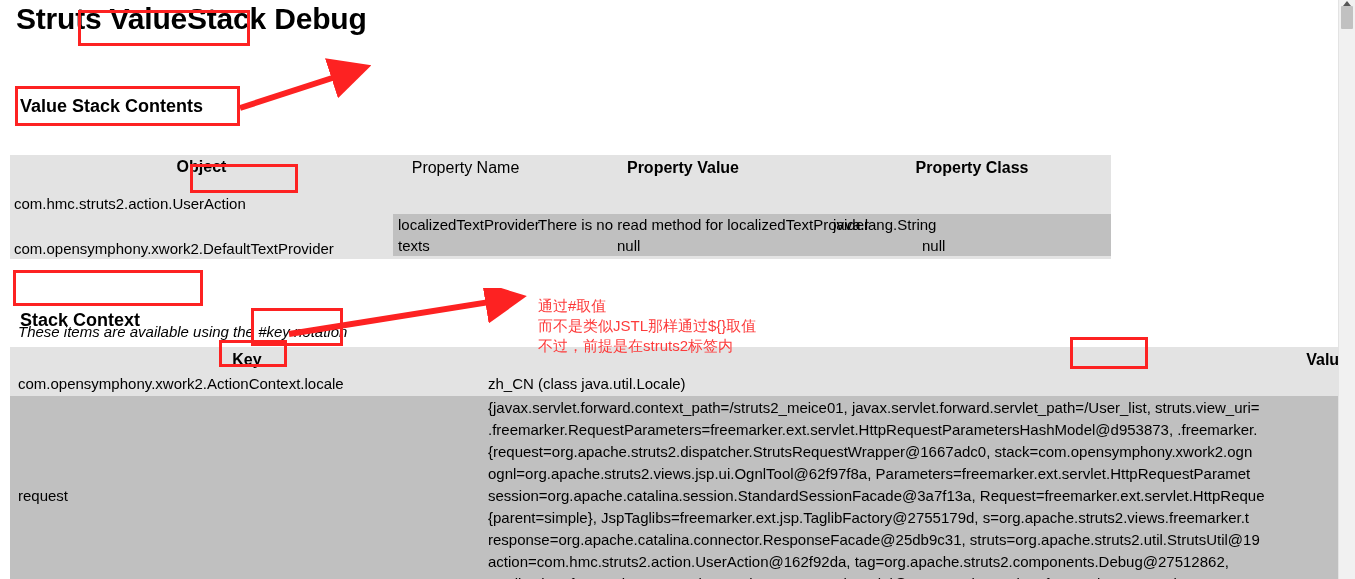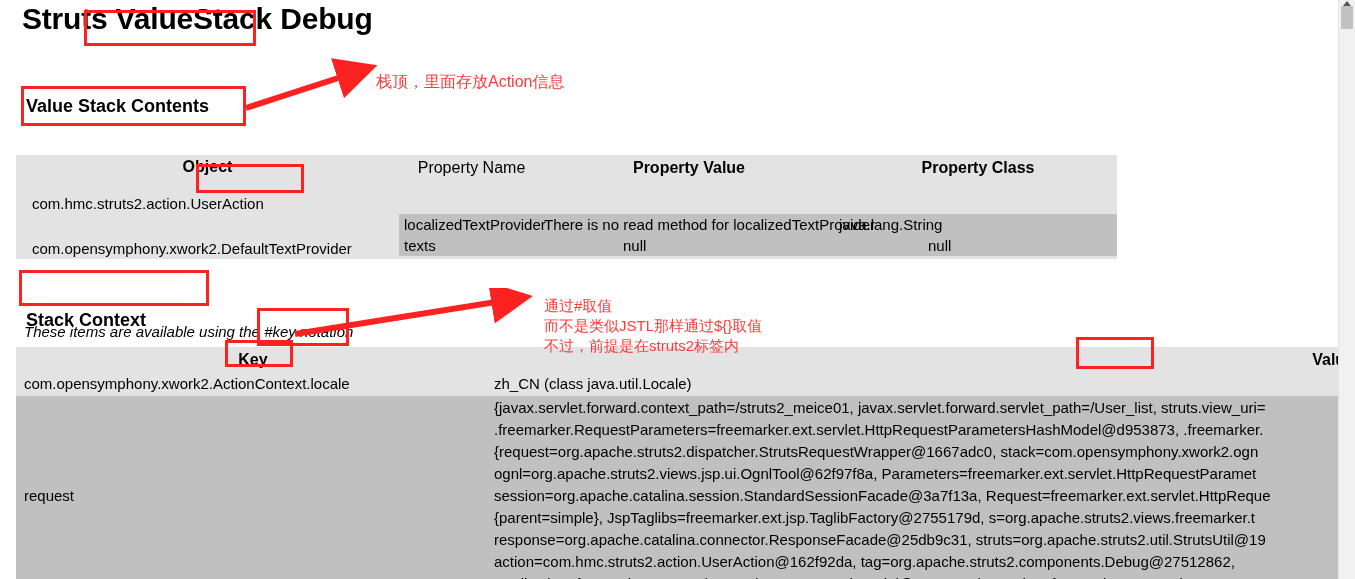--- a/index.html
+++ b/index.html
@@ -5,21 +5,21 @@
   * { box-sizing: border-box; }
   html, body { margin:0; padding:0; }
   body {
     width:1355px; height:579px;
     background:#ffffff;
     font-family:"Liberation Sans", sans-serif;
     overflow:hidden;
     position:relative;
   }
   #page {
-    position:absolute; left:16px; top:0;
+    position:absolute; left:10px; top:0;
     width:1338px; height:579px;
     overflow:hidden;
   }
 
   
   .h1 {
     position:absolute; left:6px; top:2px;
     font-size:30px; font-weight:bold; color:#000;
     letter-spacing:-0.2px; white-space:nowrap;
   }
@@ -45,21 +45,21 @@
     table-layout:fixed;
     margin-top:19px;
   }
   #vs-table th {
     background:#e3e3e3; color:#000; font-weight:bold;
     font-size:16px; text-align:center; padding:2px 0 4px 0;
     height:26px;
   }
   #vs-table td.objcell {
     background:#e3e3e3; color:#000; text-align:left;
-    vertical-align:bottom; padding:0 0 2px 16px; white-space:nowrap;
+    vertical-align:bottom; padding:0 0 2px 4px; white-space:nowrap;
   }
   #vs-table td.innercell { background:#e3e3e3; padding:0; vertical-align:top; }
   table.inner { width:100%; font-size:15px; table-layout:fixed; }
   table.inner td {
     background:#c0c0c0; color:#000; padding:1px 0 2px 5px;
     white-space:nowrap; overflow:hidden; height:21px;
   }
 
   #sc-table {
     position:absolute; left:0px; top:347px;
@@ -225,21 +225,20 @@
 
   <svg class="arrow" style="left:277px; top:288px; width:250px; height:54px;" viewBox="0 0 250 54">
     <defs>
       <marker id="ah2" markerWidth="7" markerHeight="7" refX="5" refY="3.5" orient="auto">
         <polygon points="0 0, 7 3.5, 0 7" fill="#fd2222"></polygon>
       </marker>
     </defs>
     <line x1="2" y1="46" x2="228" y2="10" stroke="#fd2222" stroke-width="6" marker-end="url(#ah2)"></line>
   </svg>
 
-  <div class="rtext" style="left:360px; top:72px; font-size:16px;">栈顶，里面存放Action信息</div>
   <div class="rtext" style="left:528px; top:296px; font-size:15px; line-height:20px;">通过#取值
 而不是类似JSTL那样通过${}取值
 不过，前提是在struts2标签内</div>
 
 </div>
 
 <div id="scrollbar">
   <div id="scroll-up"></div>
   <div id="scroll-thumb"></div>
 </div>

